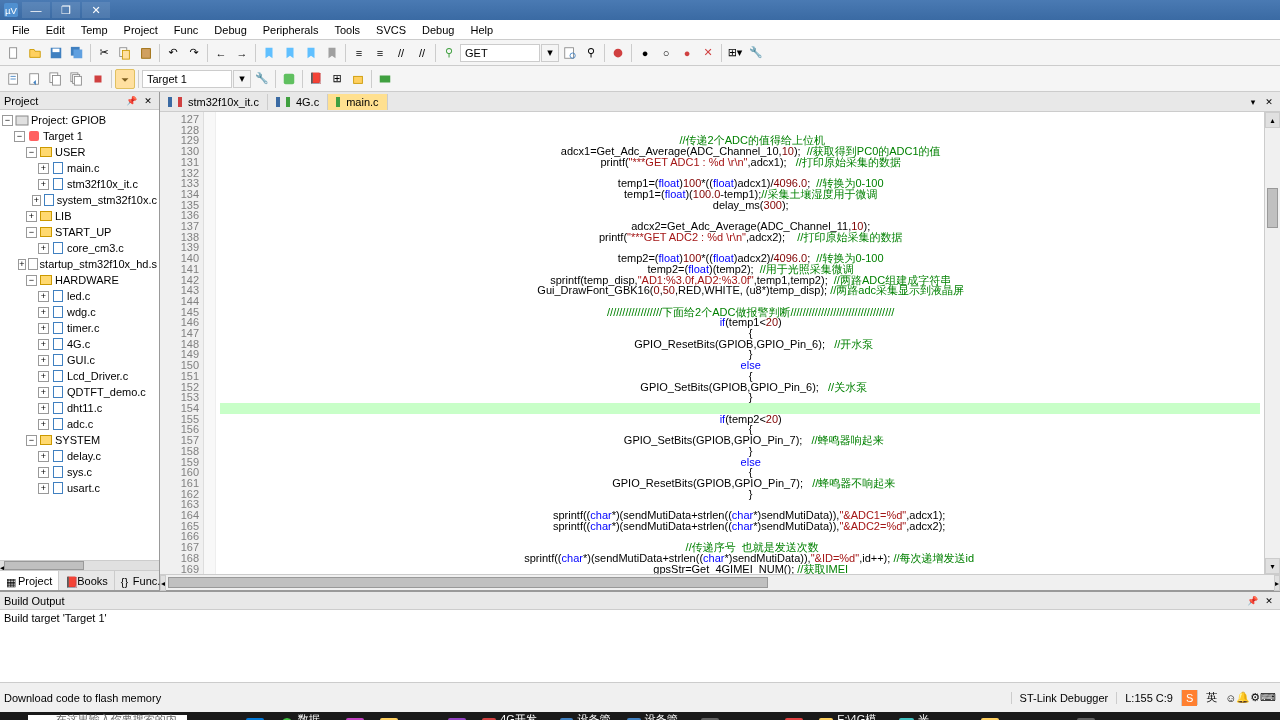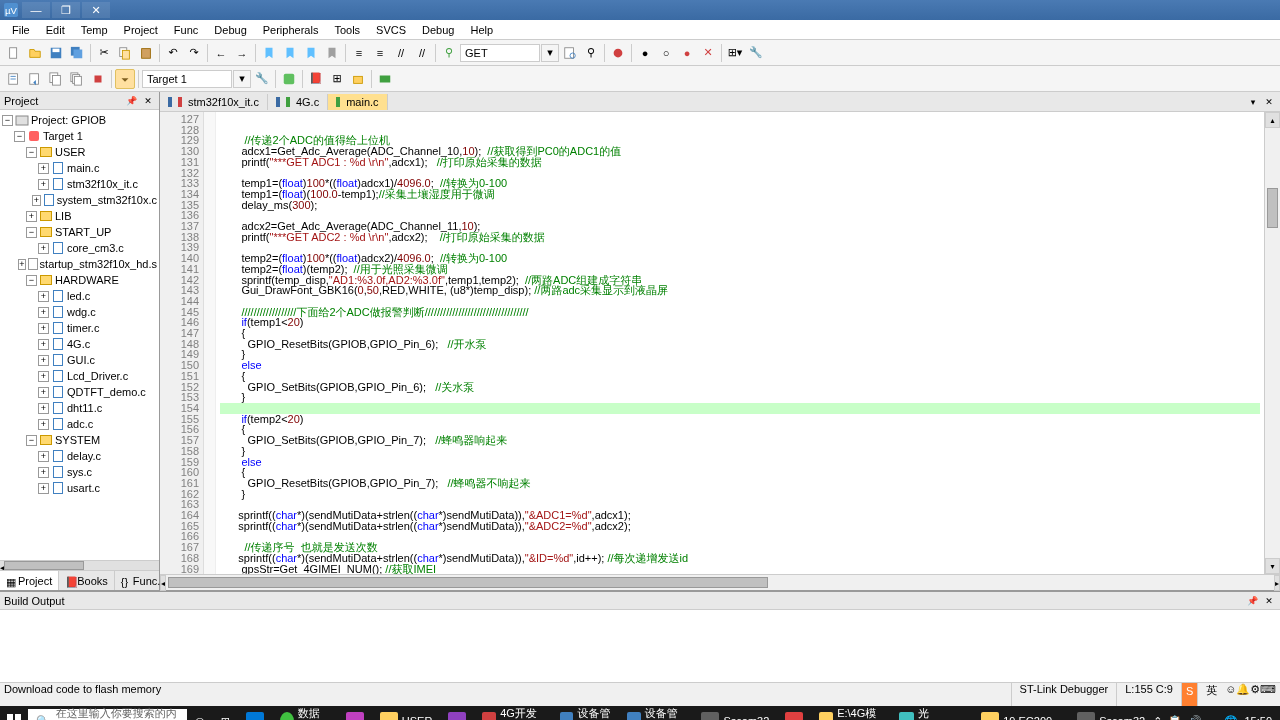--- a/index.html
+++ b/index.html
@@ -55,31 +55,31 @@
 .cm { color: #008000; }
 .hl { background: #c8ffc8; display: block; }
 .scrollbar-v { width: 16px; background: #f0f0f0; border-left: 1px solid #ccc; display: flex; flex-direction: column; }
 .scroll-btn { height: 16px; background: #e0e0e0; border: 1px solid #ccc; display: flex; align-items: center; justify-content: center; font-size: 8px; }
 .scroll-thumb-v { background: #c0c0c0; border: 1px solid #999; margin: 2px; flex: 0 0 40px; margin-top: 60px; }
 .scrollbar-h { height: 16px; background: #f0f0f0; border-top: 1px solid #ccc; display: flex; }
 .scroll-thumb-h { background: #c0c0c0; border: 1px solid #999; margin: 2px; width: 600px; }
 .build-panel { height: 92px; border-top: 2px solid #999; display: flex; flex-direction: column; }
 .build-header { height: 18px; background: #e8e8e8; border-bottom: 1px solid #ccc; padding: 0 4px; display: flex; align-items: center; font-size: 11px; }
 .build-content { flex: 1; background: #fff; padding: 2px 4px; font-family: "Courier New", monospace; font-size: 11px; line-height: 13px; overflow: auto; }
-.statusbar { height: 24px; background: #f0f0f0; border-top: 1px solid #ccc; display: flex; padding: 0 4px; font-size: 11px; }
+.statusbar { height: 30px; background: #f0f0f0; border-top: 1px solid #ccc; display: flex; align-items: center; padding: 0 4px; font-size: 11px; }
 .status-left { flex: 1; }
 .status-seg { padding: 0 8px; border-left: 1px solid #ccc; }
 .taskbar { height: 30px; background: #1a1a1a; display: flex; align-items: center; color: #fff; font-size: 11px; }
 .taskbar-start { width: 36px; height: 30px; display: flex; align-items: center; justify-content: center; }
 .taskbar-search { width: 200px; height: 24px; background: #fff; color: #666; display: flex; align-items: center; padding: 0 8px; gap: 6px; }
 .taskbar-item { padding: 0 8px; height: 30px; display: flex; align-items: center; gap: 4px; cursor: pointer; }
 .taskbar-icon { width: 18px; height: 18px; background: #4080c0; border-radius: 2px; }
 .taskbar-tray { margin-left: auto; display: flex; align-items: center; gap: 6px; padding-right: 8px; }
 .svg-icon { width: 14px; height: 14px; }
-.code-line { display: block; }
+.code-line { display: block; text-align: center; }
 </style>
 </head>
 <body>
 
 <div class="titlebar">
   <span class="titlebar-icon">
     <svg class="svg-icon" viewBox="0 0 16 16">
         <rect fill="#5090d0" width="16" height="16" rx="2"></rect>
         <text x="8" y="12" fill="#fff" font-size="10" text-anchor="middle">µV</text>
       </svg>
@@ -586,20 +586,21 @@
 
 <div class="build-panel">
   <div class="build-header">
     <span>Build Output</span>
     <div class="panel-header-close" style="margin-left:auto">
       <span class="panel-header-btn">📌</span>
       <span class="panel-header-btn">✕</span>
     </div>
   </div>
   <div class="build-content">
+    <div>Build target 'Target 1'</div>
   </div>
 </div>
 
 <div class="statusbar">
   <span class="status-left">Download code to flash memory</span>
   <span class="status-seg">ST-Link Debugger</span>
   <span class="status-seg">L:155 C:9</span>
   <span class="status-seg" style="background:#ff8030;color:#fff;padding:2px 4px">S</span>
   <span class="status-seg">英</span>
   <span>☺</span>

